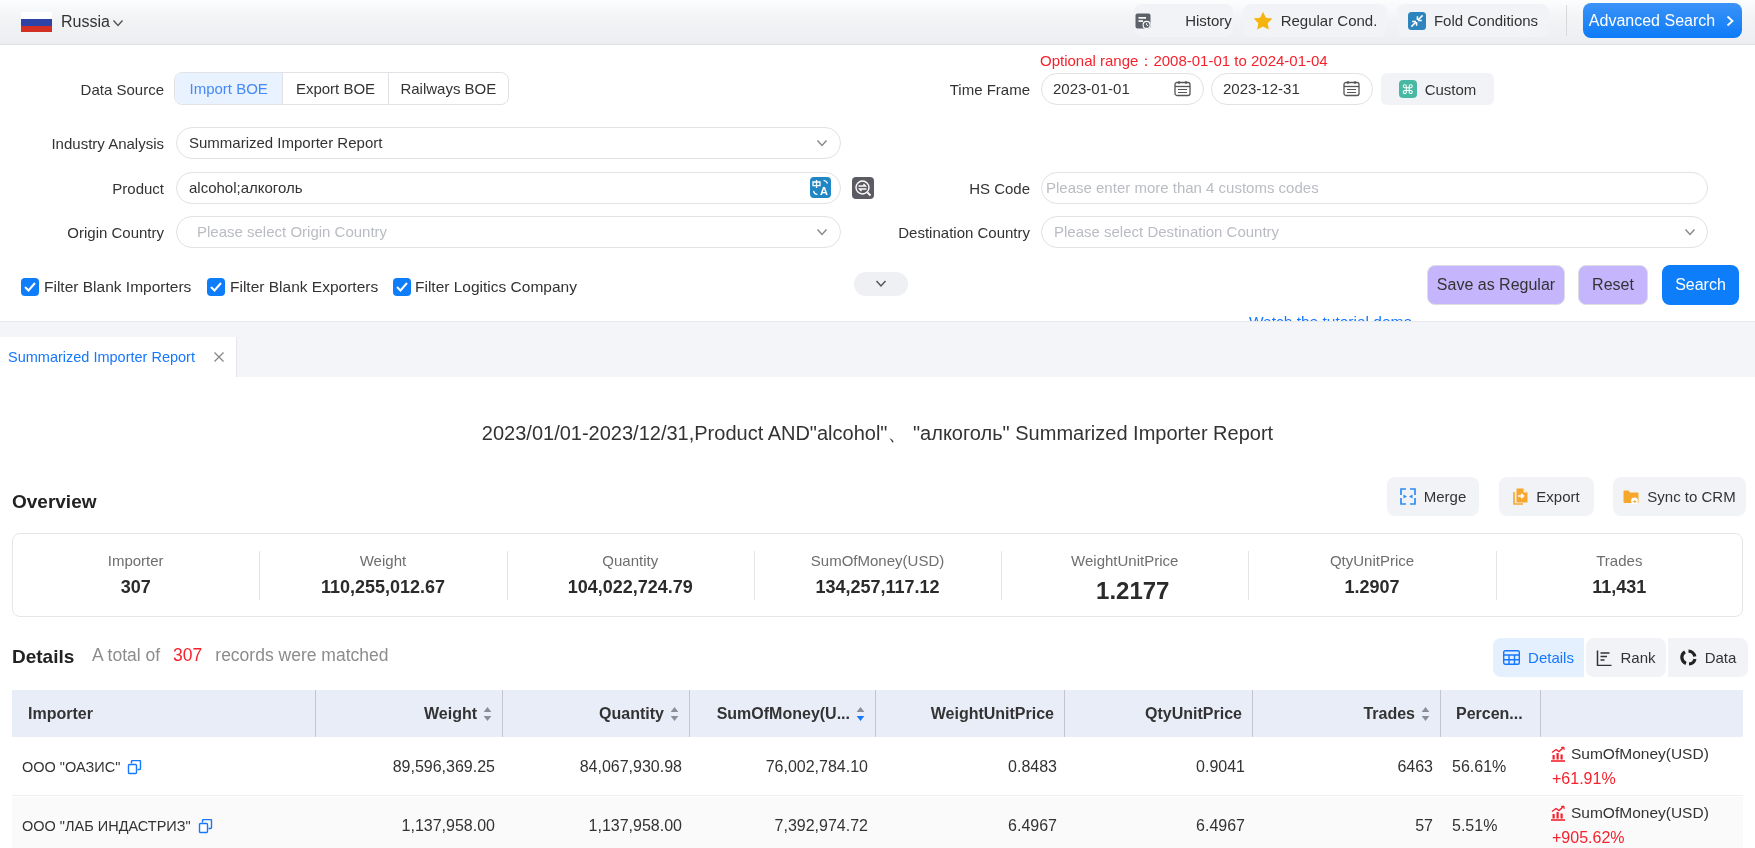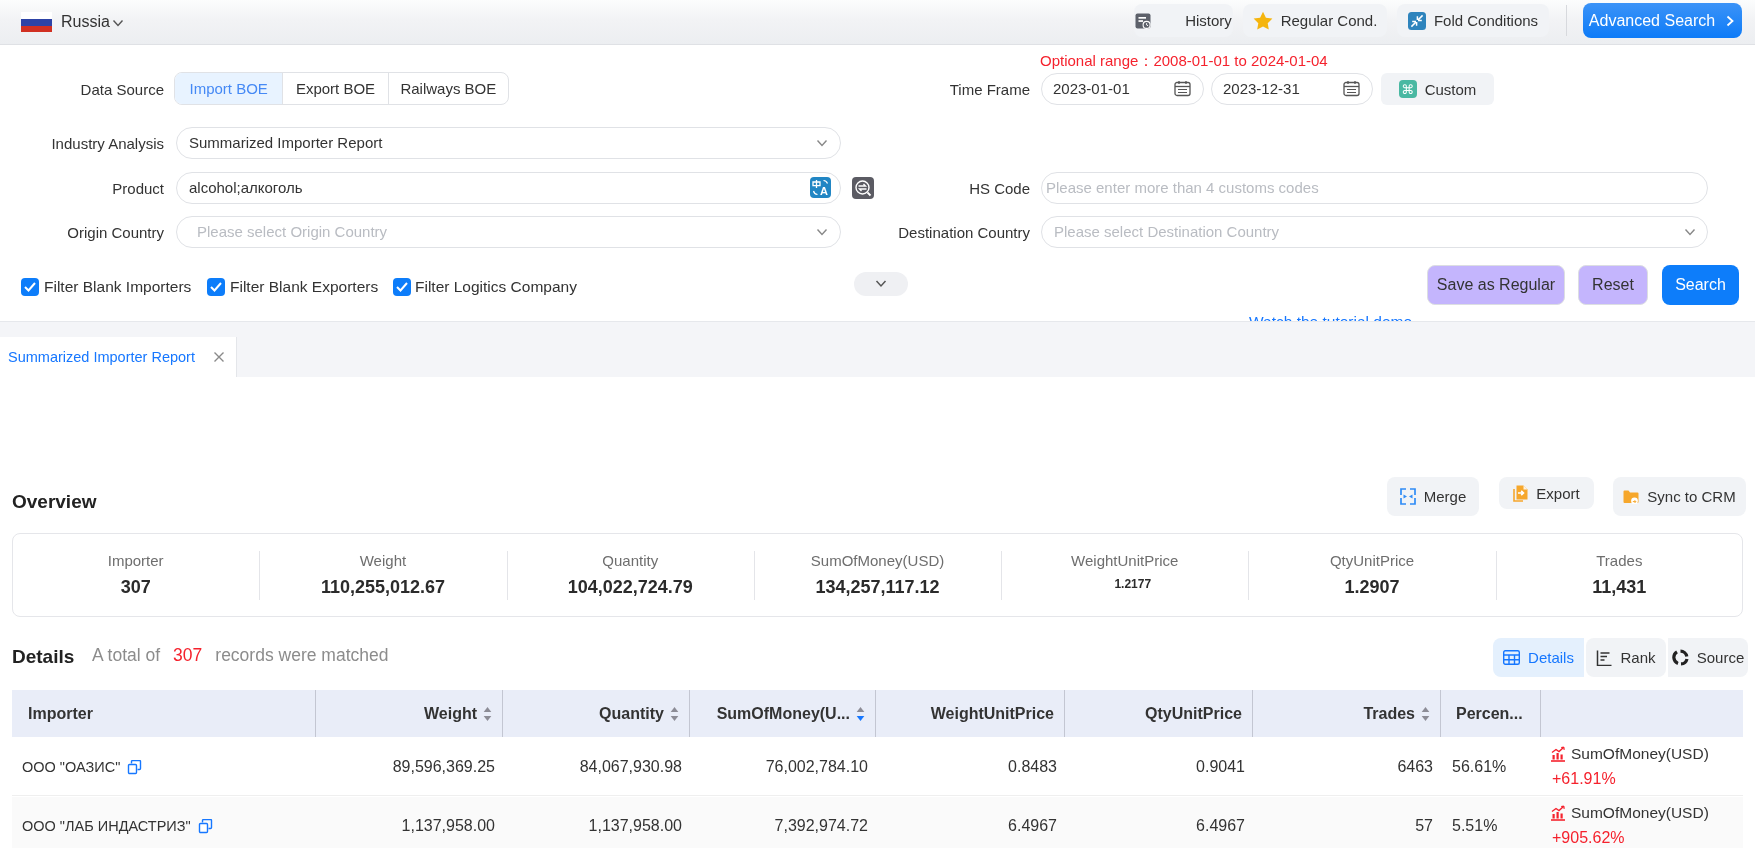--- a/index.html
+++ b/index.html
@@ -160,37 +160,38 @@
   <div class="wbtn" style="left:1578px;top:265px;width:70px;height:40px;">Reset</div>
   <div class="abs" style="left:1662px;top:265px;width:77px;height:40px;background:#0d7dfa;border-radius:8px;color:#fff;font-size:16px;display:flex;align-items:center;justify-content:center;">Search</div>
 
   <div class="abs" style="left:0;top:321px;width:1755px;height:56px;background:#f4f5f8;border-top:1px solid #e6e8ec;"></div>
   <div class="abs" style="left:0;top:337px;width:237px;height:40px;background:#fff;border-right:1px solid #e4e6ea;"></div>
   <div class="abs" style="left:8px;top:349px;font-size:14.5px;color:#1677ff;">Summarized Importer Report</div>
   <svg class="abs" style="left:212px;top:350px;" width="14" height="14" viewBox="0 0 14 14">
       <path d="M2.5 2.5 L11.5 11.5 M11.5 2.5 L2.5 11.5" stroke="#8a8a8a" stroke-width="1.4"></path>
     </svg>
 
+  <div class="abs" style="left:0;top:420px;width:1755px;text-align:center;font-size:20px;color:#333;">2023/01/01-2023/12/31,Product AND"alcohol"、 "алкоголь" Summarized Importer Report</div>
 
   <div class="abs" style="left:12px;top:491px;font-size:19px;font-weight:bold;color:#222;">Overview</div>
 
   <div class="gbtn" style="left:1387px;top:477px;width:92px;height:39px;">
     <svg width="16" height="17" viewBox="0 0 16 17">
         <g fill="none" stroke="#2f8cf6" stroke-width="1.7">
           <path d="M6 1 H1 V7"></path>
           <path d="M1 10 v6 h5"></path>
           <path d="M10 1 h5 v6"></path>
           <path d="M15 10 v6 h-5"></path>
         </g>
         <path d="M7 8.5 L3.5 6.5 v4 z" fill="#2f8cf6"></path>
         <path d="M9 8.5 L12.5 6.5 v4 z" fill="#2f8cf6"></path>
       </svg>
     <span>Merge</span>
   </div>
-  <div class="gbtn" style="left:1499px;top:477px;width:95px;height:32px;gap:8px;">
+  <div class="gbtn" style="left:1499px;top:477px;width:95px;height:39px;gap:8px;">
     <svg width="15" height="17" viewBox="0 0 15 17">
         <path d="M1 4 v12 h9" fill="none" stroke="#f6a72c" stroke-width="1.6"></path>
         <path d="M3.5 0.5 h7 l4 4 v10 h-11 z" fill="#f6a72c"></path>
         <path d="M10.5 0.5 l4 4 h-4 z" fill="#fff" opacity="0.85"></path>
         <path d="M5 8 h5 M8.2 5.8 L10.5 8 L8.2 10.2" fill="none" stroke="#fff" stroke-width="1.6"></path>
       </svg>
     <span>Export</span>
   </div>
   <div class="gbtn" style="left:1613px;top:477px;width:133px;height:39px;">
     <svg width="16" height="14" viewBox="0 0 16 14">
@@ -208,21 +209,21 @@
   <div class="abs" style="left:259.3px;top:552px;width:247.3px;text-align:center;font-size:15px;color:#6e6e6e;">Weight</div>
   <div class="abs" style="left:259.3px;top:577px;width:247.3px;text-align:center;font-size:18px;font-weight:bold;color:#2b2b2b;">110,255,012.67</div>
   <div class="abs" style="left:259.3px;top:551px;width:1px;height:49px;background:#e4e5e9;"></div>
   <div class="abs" style="left:506.6px;top:552px;width:247.3px;text-align:center;font-size:15px;color:#6e6e6e;">Quantity</div>
   <div class="abs" style="left:506.6px;top:577px;width:247.3px;text-align:center;font-size:18px;font-weight:bold;color:#2b2b2b;">104,022,724.79</div>
   <div class="abs" style="left:506.6px;top:551px;width:1px;height:49px;background:#e4e5e9;"></div>
   <div class="abs" style="left:753.9px;top:552px;width:247.3px;text-align:center;font-size:15px;color:#6e6e6e;">SumOfMoney(USD)</div>
   <div class="abs" style="left:753.9px;top:577px;width:247.3px;text-align:center;font-size:18px;font-weight:bold;color:#2b2b2b;">134,257,117.12</div>
   <div class="abs" style="left:753.9px;top:551px;width:1px;height:49px;background:#e4e5e9;"></div>
   <div class="abs" style="left:1001.1px;top:552px;width:247.3px;text-align:center;font-size:15px;color:#6e6e6e;">WeightUnitPrice</div>
-  <div class="abs" style="left:1001.1px;top:577px;width:247.3px;text-align:center;font-size:12px;font-weight:bold;color:#2b2b2b;padding-left:16px;">1.2177</div>
+  <div class="abs" style="left:1001.1px;top:577px;width:247.3px;text-align:center;font-size:24px;font-weight:bold;color:#2b2b2b;padding-left:16px;">1.2177</div>
   <div class="abs" style="left:1001.1px;top:551px;width:1px;height:49px;background:#e4e5e9;"></div>
   <div class="abs" style="left:1248.4px;top:552px;width:247.3px;text-align:center;font-size:15px;color:#6e6e6e;">QtyUnitPrice</div>
   <div class="abs" style="left:1248.4px;top:577px;width:247.3px;text-align:center;font-size:18px;font-weight:bold;color:#2b2b2b;">1.2907</div>
   <div class="abs" style="left:1248.4px;top:551px;width:1px;height:49px;background:#e4e5e9;"></div>
   <div class="abs" style="left:1495.7px;top:552px;width:247.3px;text-align:center;font-size:15px;color:#6e6e6e;">Trades</div>
   <div class="abs" style="left:1495.7px;top:577px;width:247.3px;text-align:center;font-size:18px;font-weight:bold;color:#2b2b2b;">11,431</div>
   <div class="abs" style="left:1495.7px;top:551px;width:1px;height:49px;background:#e4e5e9;"></div>
 
   <div class="abs" style="left:12px;top:646px;font-size:19px;font-weight:bold;color:#222;">Details</div>
   <div class="abs" style="left:92px;top:645px;font-size:17.5px;color:#8c8c8c;display:flex;">
@@ -246,21 +247,21 @@
     <span>Rank</span>
   </div>
   <div class="gbtn" style="left:1668px;top:638px;width:80px;height:39px;border-radius:0 8px 8px 0;">
     <svg width="17" height="17" viewBox="0 0 17 17">
         <g fill="none" stroke="#222" stroke-width="3.2">
           <path d="M 8.5 2.1 a 6.4 6.4 0 0 1 6.3 5.3"></path>
           <path d="M 15 10 a 6.4 6.4 0 0 1 -6 4.9"></path>
           <path d="M 6 14.4 a 6.4 6.4 0 0 1 -1 -11.5"></path>
         </g>
       </svg>
-    <span>Source</span>
+    <span>Data</span>
   </div>
 
   <div class="abs" style="left:12px;top:690px;width:1731px;height:47px;background:#e9edf8;"></div>
   <div class="abs" style="left:315px;top:690px;width:1px;height:47px;background:#c3c6d2;"></div>
   <div class="abs" style="left:502px;top:690px;width:1px;height:47px;background:#c3c6d2;"></div>
   <div class="abs" style="left:689px;top:690px;width:1px;height:47px;background:#c3c6d2;"></div>
   <div class="abs" style="left:875px;top:690px;width:1px;height:47px;background:#c3c6d2;"></div>
   <div class="abs" style="left:1064px;top:690px;width:1px;height:47px;background:#c3c6d2;"></div>
   <div class="abs" style="left:1252px;top:690px;width:1px;height:47px;background:#c3c6d2;"></div>
   <div class="abs" style="left:1440px;top:690px;width:1px;height:47px;background:#c3c6d2;"></div>

